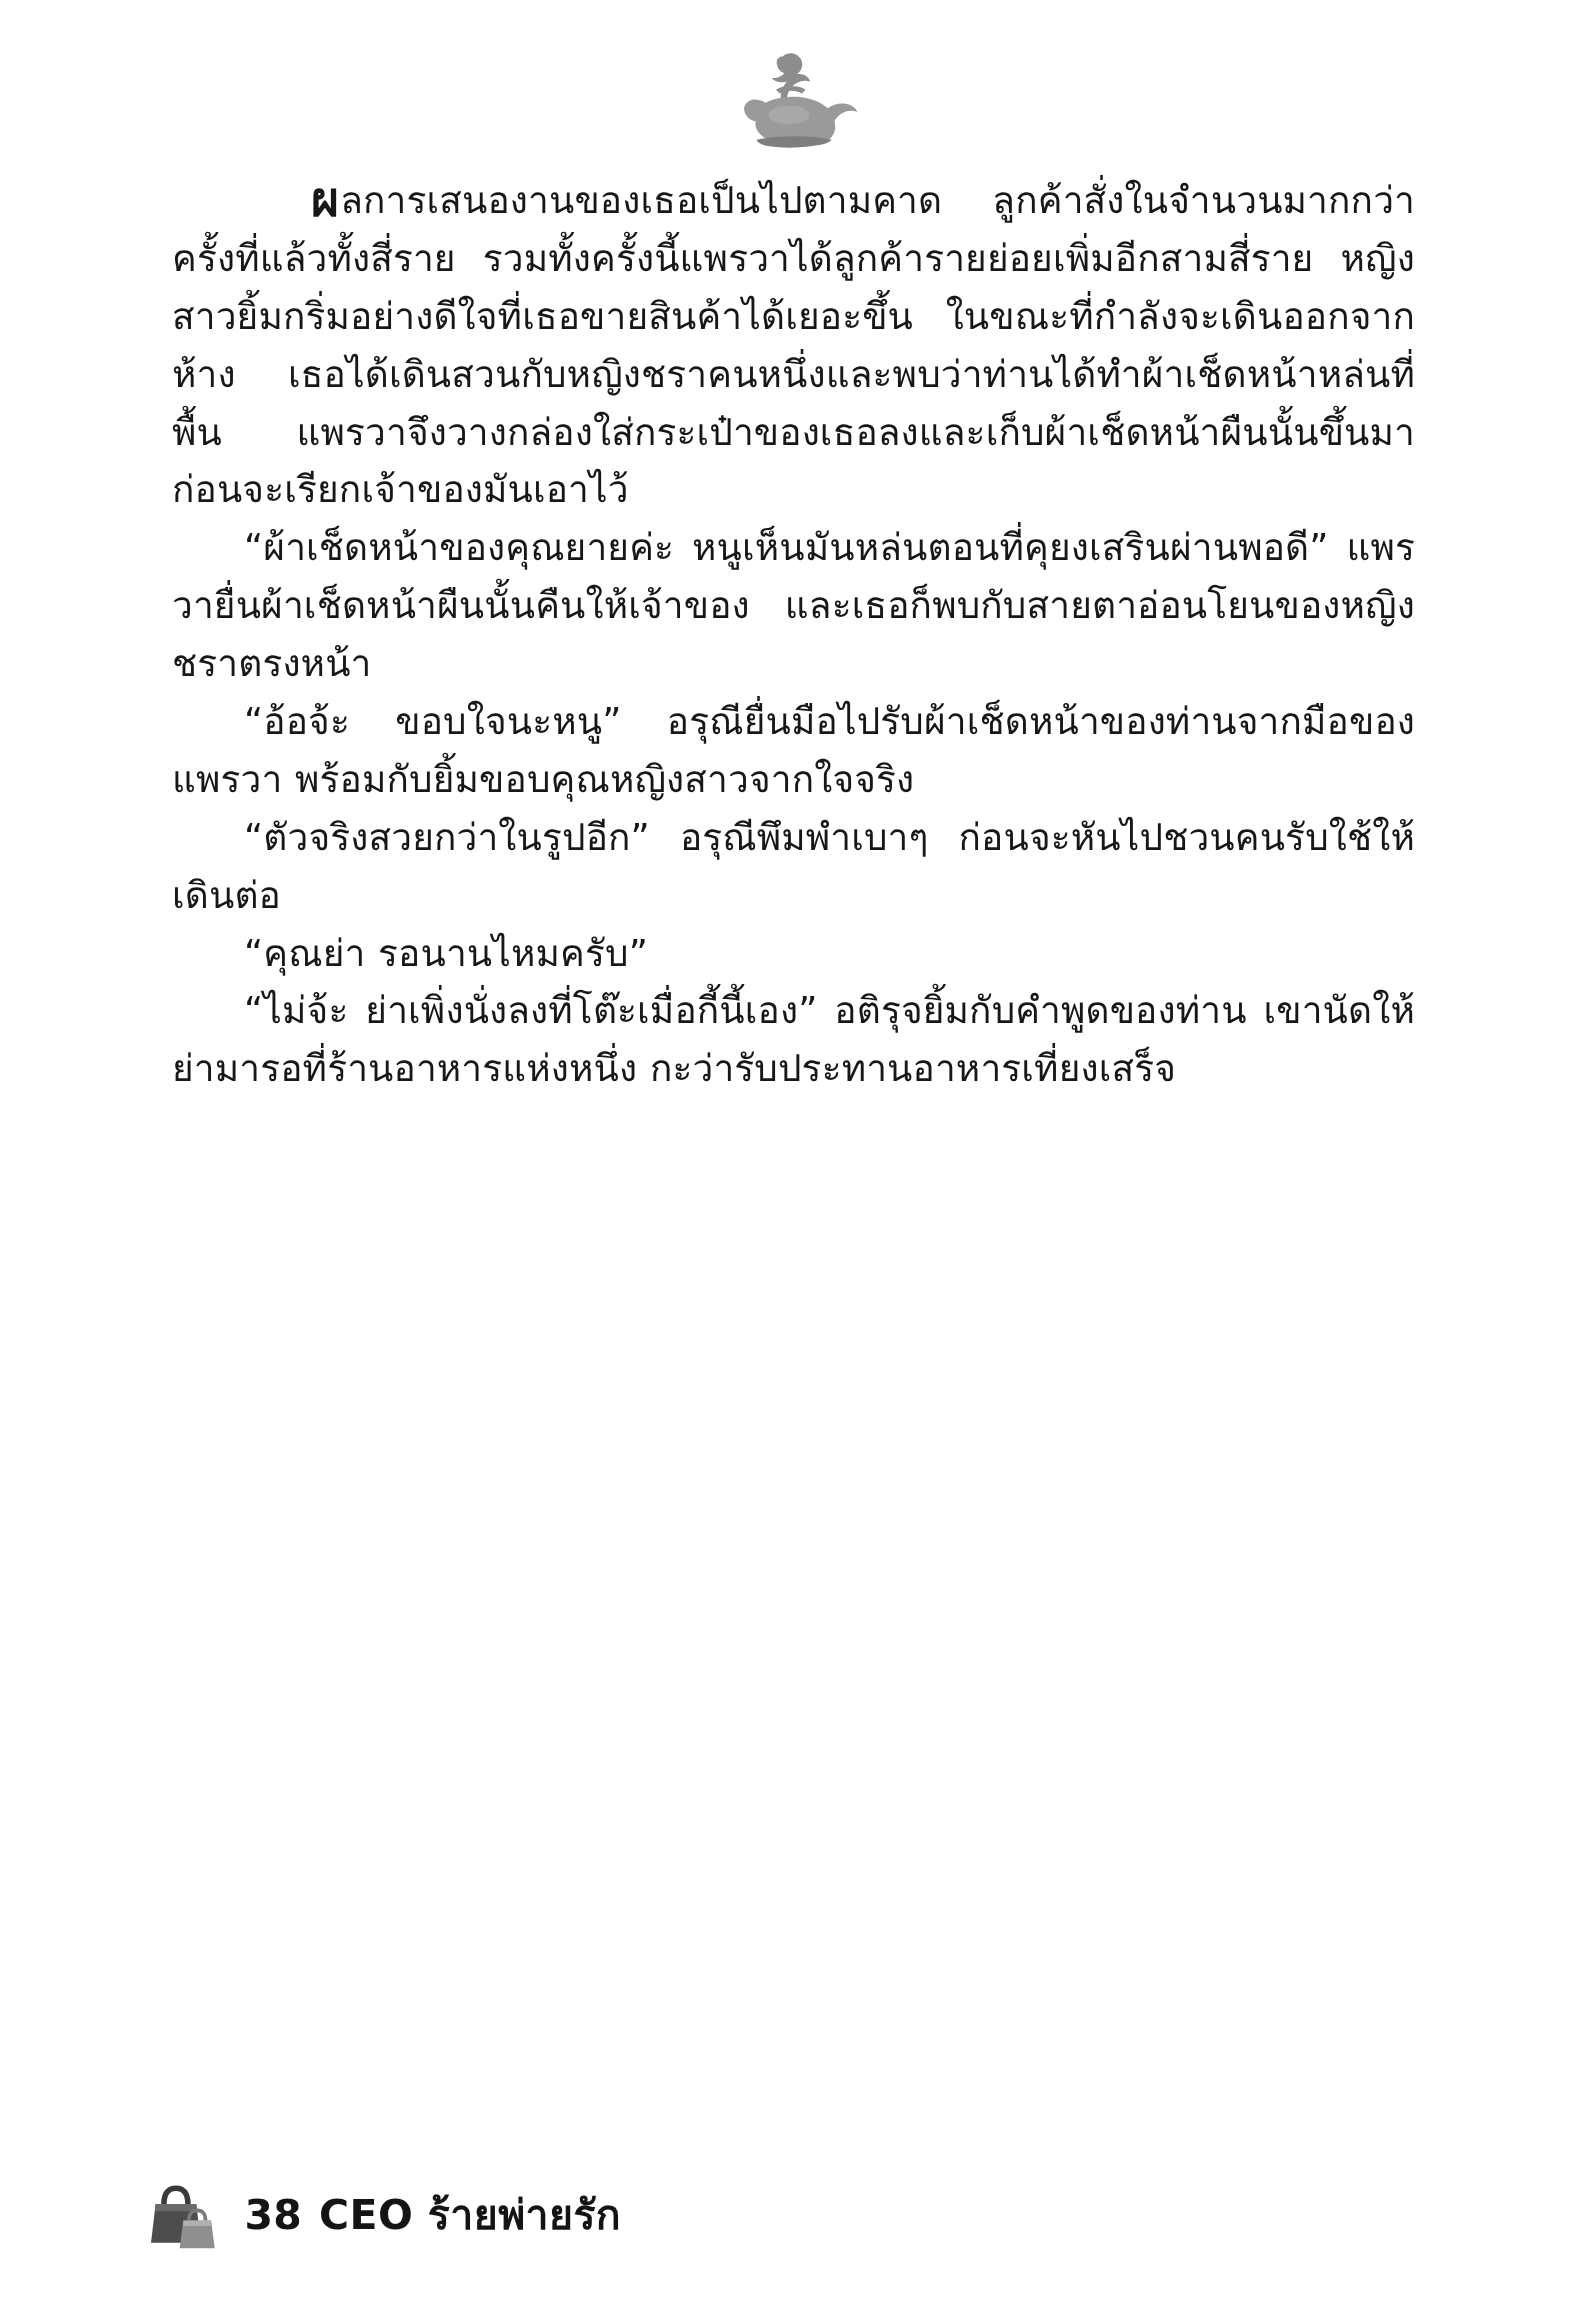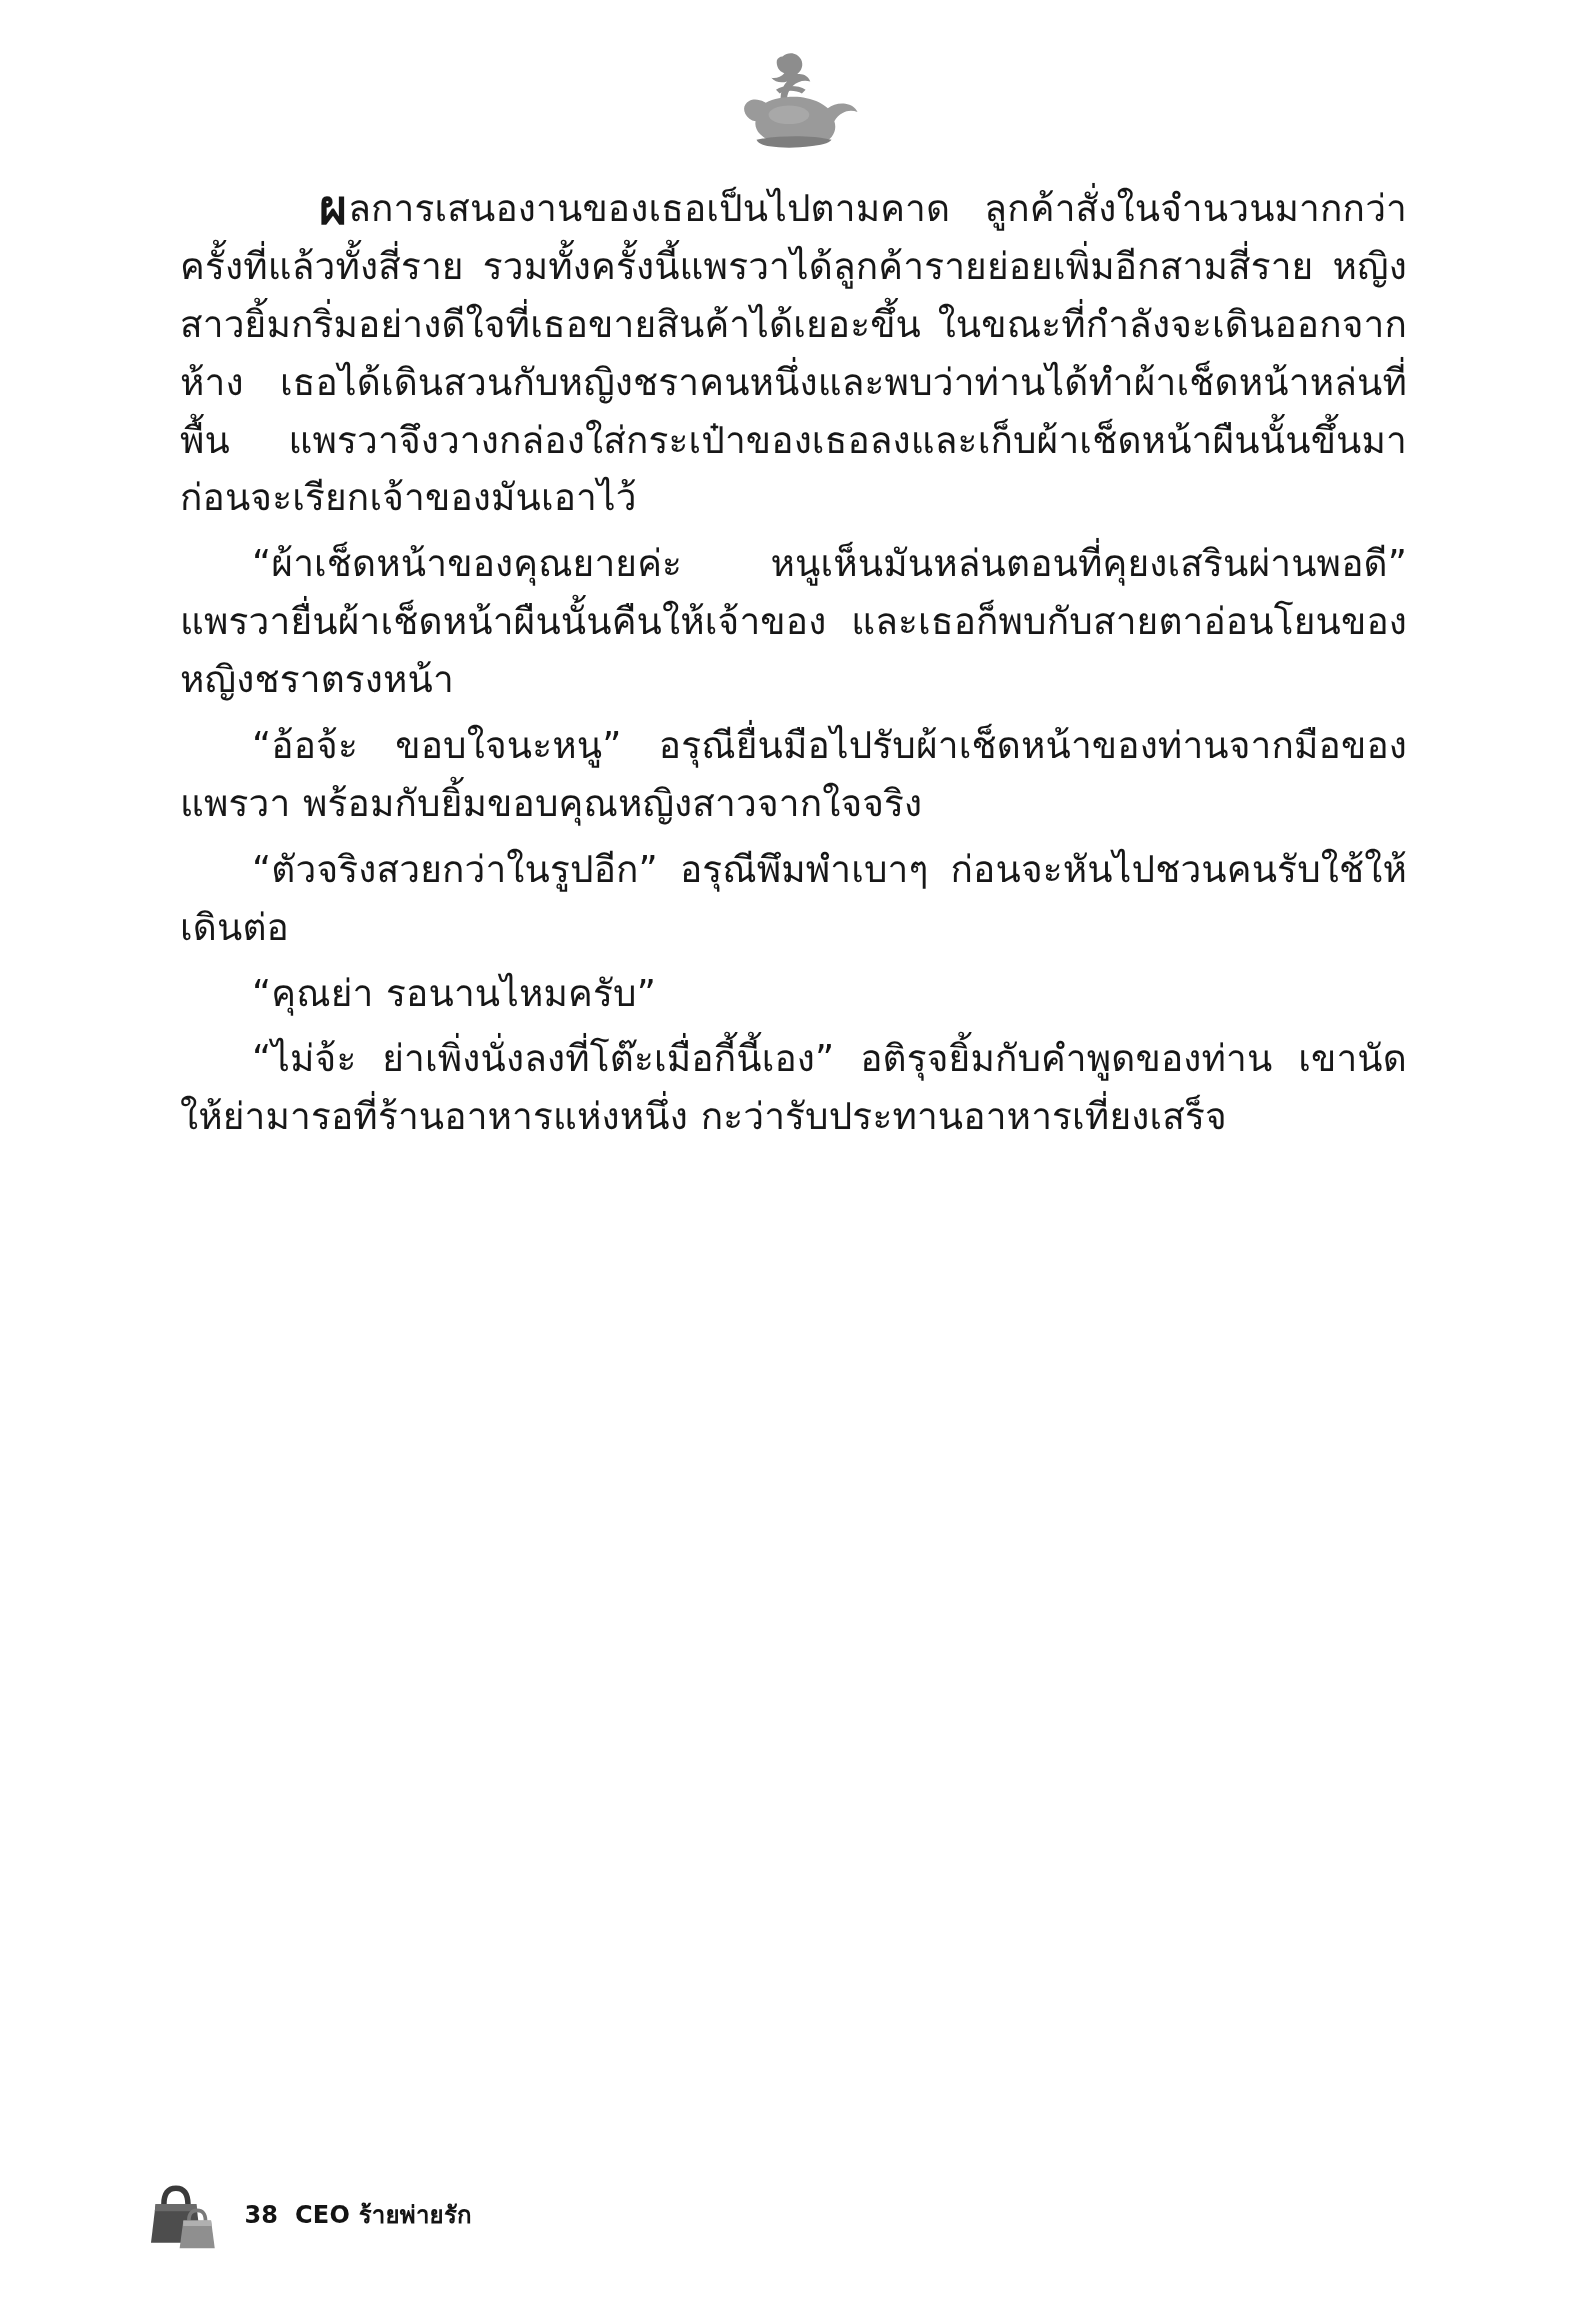--- a/index.html
+++ b/index.html
@@ -43,21 +43,21 @@
   .content {
     flex: 1 1 auto;
     padding: 0 174px 0 172px;
     box-sizing: border-box;
   }
 
   .para {
     font-size: 37px;
     line-height: 1.565;
     color: #171717;
-    margin: 8px;
+    margin: 0;
     text-align: justify;
     text-justify: inter-word;
     word-spacing: 0.02em;
     letter-spacing: 0.004em;
   }
   .para + .para {
     margin-top: 0px;
   }
   .para.indent {
     text-indent: 72px;
@@ -87,21 +87,21 @@
     box-sizing: border-box;
     gap: 20.4px;
   }
   .bag-icon {
     width: 85px;
     height: 78px;
     display: block;
     flex: none;
   }
   .footer-text {
-    font-size: 24px;
+    font-size: 41px;
     font-weight: bold;
     color: #141414;
     white-space: nowrap;
     letter-spacing: 0.01em;
   }
   .page-number {
     display: inline-block;
     margin-right: 16.7px;
   }
 </style>

